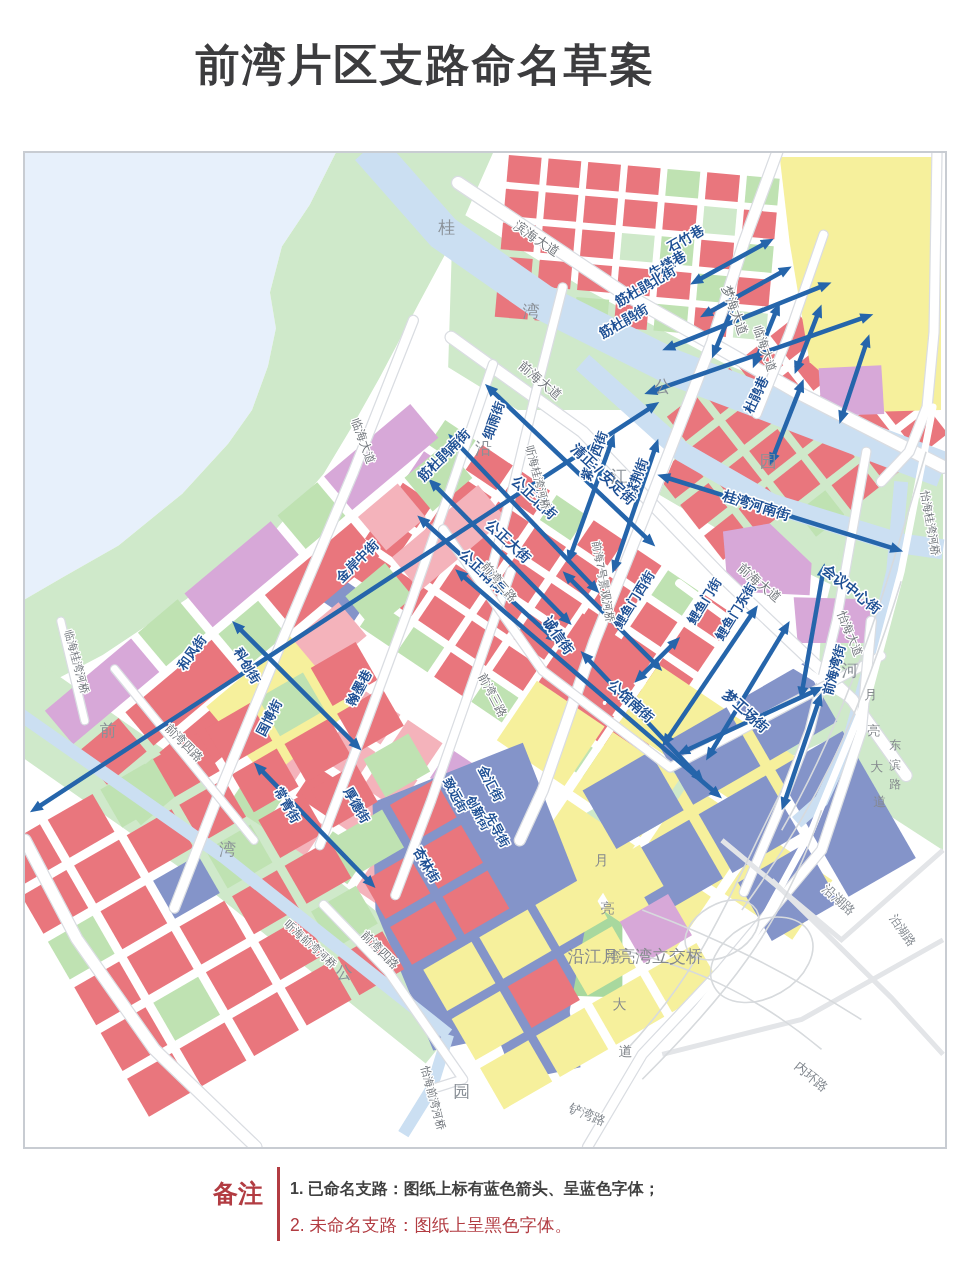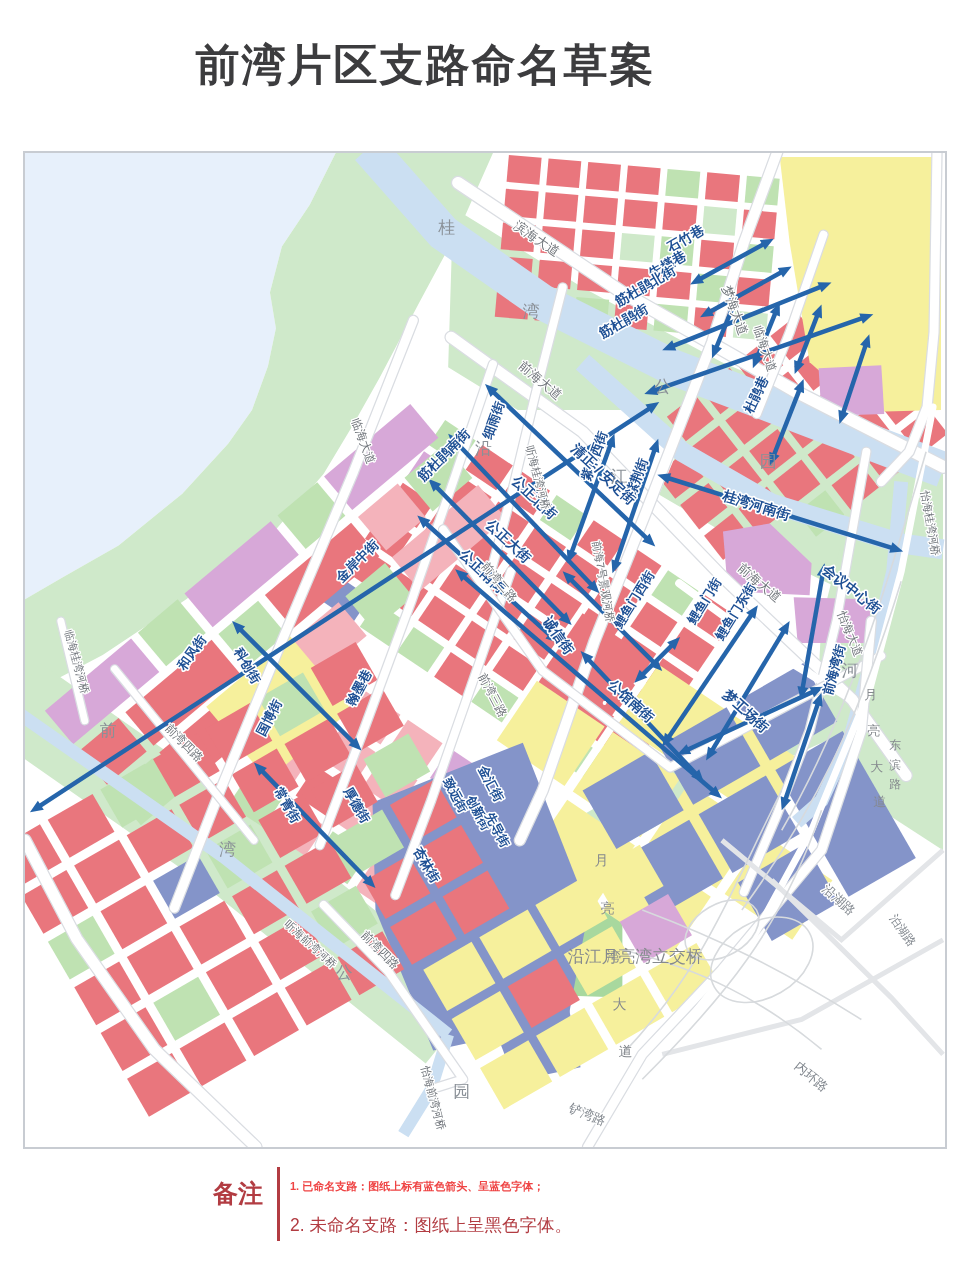--- a/index.html
+++ b/index.html
@@ -734,16 +734,16 @@
 <text x="868" y="768" transform="rotate(55 868 768)" font-size="12" font-weight="400" fill="#7f858c" stroke="#ffffff" stroke-width="2.6" paint-order="stroke" stroke-linejoin="round">泊湖路</text>
 </svg>
 </div>
 
 <div class="legend">
 
 <div style="position:absolute;left:213px;top:14px;font-size:25px;font-weight:700;color:#b23c42;">备注</div>
 
 <div style="position:absolute;left:277px;top:4px;width:3px;height:74px;background:#b23c42;"></div>
 
-<div style="position:absolute;left:290px;top:16px;font-size:11px;font-weight:700;color:#ef4444;">1. 已命名支路：图纸上标有蓝色箭头、呈蓝色字体；</div>
+<div style="position:absolute;left:290px;top:16px;font-size:16px;font-weight:700;color:#404040;">1. 已命名支路：图纸上标有蓝色箭头、呈蓝色字体；</div>
 
 <div style="position:absolute;left:290px;top:50px;font-size:17.5px;font-weight:400;color:#b23c42;">2. 未命名支路：图纸上呈黑色字体。</div>
 </div>
 
 </body></html>

